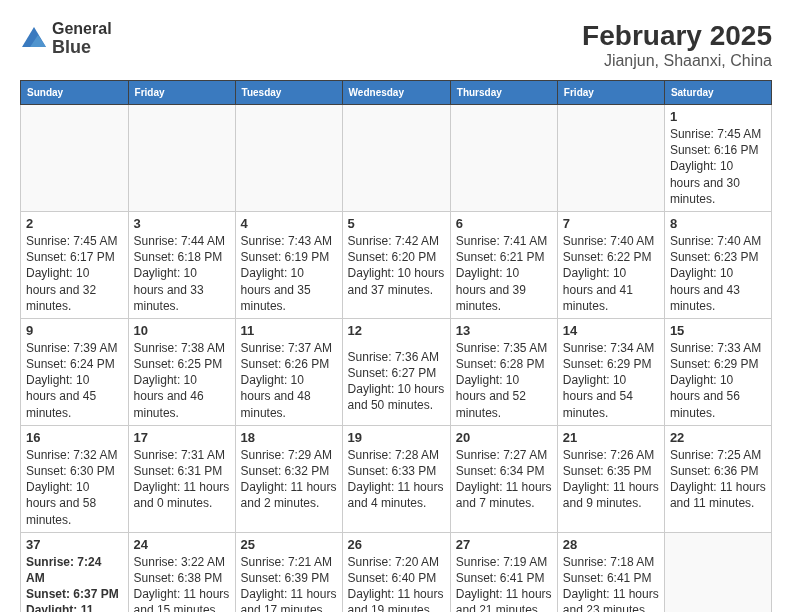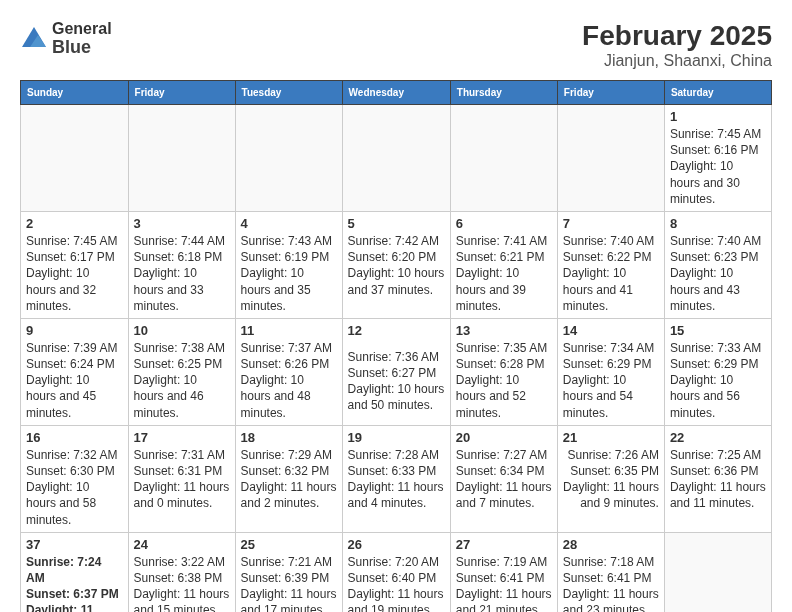--- a/index.html
+++ b/index.html
@@ -251,21 +251,21 @@
 Daylight: 11 hours and 4 minutes.</div>
         </td>
         <td>
           <span class="day-num">20</span>
           <div class="day-info" style="white-space: pre-line;">Sunrise: 7:27 AM
 Sunset: 6:34 PM
 Daylight: 11 hours and 7 minutes.</div>
         </td>
         <td>
           <span class="day-num">21</span>
-          <div class="day-info" style="white-space: pre-line; text-align: right;">Sunrise: 7:26 AM
+          <div class="day-info" style="white-space: pre-line;">Sunrise: 7:26 AM
 Sunset: 6:35 PM
 Daylight: 11 hours and 9 minutes.</div>
         </td>
         <td>
           <span class="day-num">22</span>
           <div class="day-info" style="white-space: pre-line;">Sunrise: 7:25 AM
 Sunset: 6:36 PM
 Daylight: 11 hours and 11 minutes.</div>
         </td>
       </tr>

